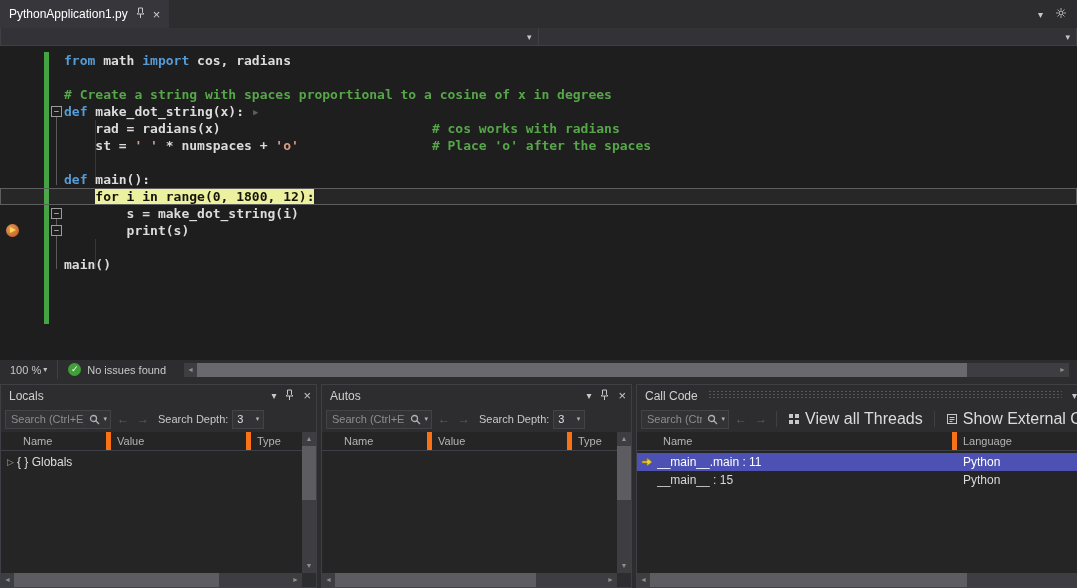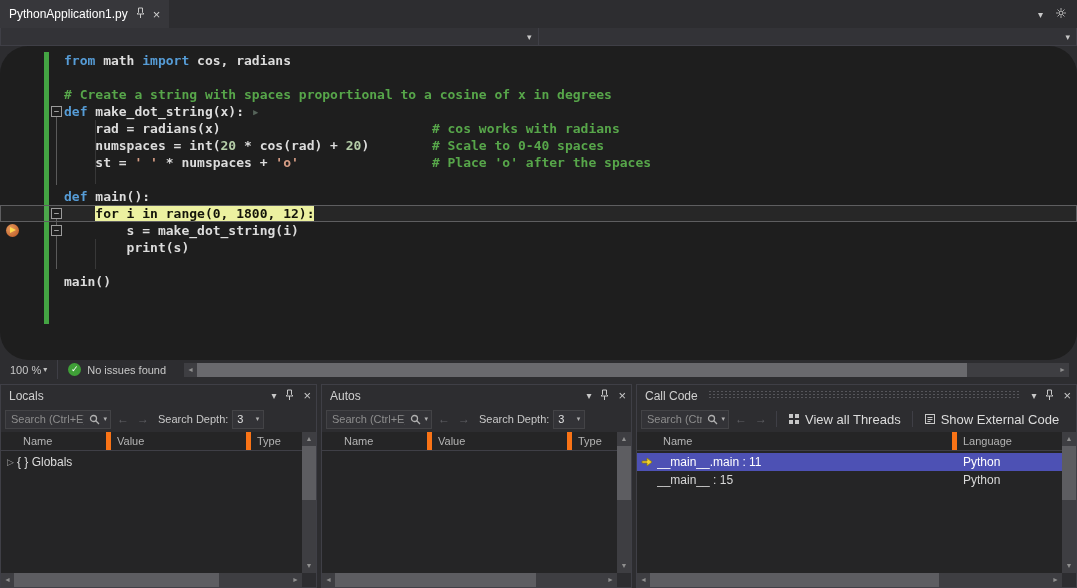--- a/index.html
+++ b/index.html
@@ -18,21 +18,21 @@
                   color:#c8c8c8; font-size:10px; }
 
   
   .navbar { position:absolute; top:28px; left:0; right:0; height:18px; display:flex; }
   .nav-combo { flex:1 1 50%; background:#333337; border:1px solid #3f3f46; border-top:none;
                display:flex; align-items:center; justify-content:flex-end; padding-right:6px;
                color:#c8c8c8; font-size:9px; }
   .nav-combo + .nav-combo { border-left:none; }
 
   
-  .editor { position:absolute; top:46px; left:0; right:0; height:314px; background:#1e1e1e; overflow:hidden;border-radius:28px; }
+  .editor { position:absolute; top:46px; left:0; right:0; height:314px; background:#1e1e1e; overflow:hidden; }
   .changebar { position:absolute; left:44px; top:6px; width:5px; height:272px; background:#44a443; }
   .guide { position:absolute; width:1px; background:#5a5a5a; }
   .iguide { position:absolute; width:1px; background:#383838; }
   .code-lines { position:absolute; top:6px; left:0; right:0;
                 font-family:"DejaVu Sans Mono", monospace; font-size:13px; font-weight:700;
                 line-height:17px; }
   .code-line { height:17px; white-space:pre; padding-left:64px; color:#dcdcdc; }
   .code-line.current { box-shadow: inset 0 0 0 1px #5e5e60; background:rgba(255,255,255,0.045); }
   .tk-k { color:#569cd6; }
   .tk-p { color:#dcdcdc; }
@@ -82,21 +82,21 @@
                 align-items:center; padding:0 3px; gap:3px; }
   .search-box input { flex:1; min-width:0; background:transparent; border:0; outline:none;
                       color:#c8c8c8; font-size:11px; font-family:"Liberation Sans", sans-serif; }
   .search-box input::placeholder { color:#8d8d8d; opacity:1; }
   .sb-chev { font-size:7px; color:#b0b0b0; }
   .nav-arrow { color:#606065; font-size:12px; padding:0 2px; }
   .depth-label { font-size:11px; color:#c8c8c8; margin-left:3px; white-space:nowrap; }
   .depth-box { width:32px; height:19px; background:#333337; border:1px solid #434346; display:flex;
                align-items:center; justify-content:space-between; padding:0 4px; font-size:11px; color:#e0e0e0; }
   .tsep { width:1px; height:16px; background:#3f3f46; margin:0 3px; }
-  .tool-btn { display:flex; align-items:center; gap:5px; font-size:13px; color:#dcdcdc;
+  .tool-btn { display:flex; align-items:center; gap:5px; font-size:16px; color:#dcdcdc;
               padding:0 4px; white-space:nowrap;justify-content:flex-end; }
   .panel-header { height:19px; flex:0 0 19px; display:flex; font-size:11px; color:#b4b4b4;
                   border-bottom:1px solid #3f3f46; margin-right:14px; }
   .hcell { border-right:5px solid #f97316; padding-left:6px; line-height:18px; overflow:hidden; }
   .panel-rows { flex:1; margin-right:14px; font-size:12px; color:#dcdcdc; overflow:hidden; padding-top:2px; }
   .prow { display:flex; align-items:center; height:18px; }
   .expander { flex:0 0 16px; padding-left:6px; font-size:9px; color:#a0a0a0; }
   .csrow { display:flex; align-items:center; height:18px; color:#d8d8d8; }
   .csrow.current { background:#4d51b4; color:#ffffff; }
   .cs-arrow { flex:0 0 20px; padding-left:4px; display:flex; align-items:center; }
@@ -156,21 +156,20 @@
     <div class="guide" style="left:56px;top:173px;height:50px"></div>
     <div class="iguide" style="left:95px;top:74px;height:64px"></div>
     <div class="iguide" style="left:95px;top:193px;height:30px"></div>
     <div id="bp-marker" style="top: 178px;"></div>
     <div class="code-lines" id="code-lines">
         <div class="code-line"><span class="tk-k">from</span><span class="tk-p"> math </span><span class="tk-k">import</span><span class="tk-p"> cos, radians</span></div>
         <div class="code-line"></div>
         <div class="code-line"><span class="tk-c"># Create a string with spaces proportional to a cosine of x in degrees</span></div>
         <div class="code-line"><span class="tk-k">def</span><span class="tk-p"> make_dot_string(x):</span><span class="tk-g"> ▸</span></div>
         <div class="code-line"><span class="tk-p">    rad = radians(x)</span><span class="tk-p">                           </span><span class="tk-c"># cos works with radians</span></div>
-        <div class="code-line"><span class="tk-p">    numspaces = int(</span><span class="tk-n">20</span><span class="tk-p"> * cos(rad) + </span><span class="tk-n">20</span><span class="tk-p">)</span><span class="tk-p">        </span><span class="tk-c"># Scale to 0-40 spaces</span></div>
         <div class="code-line"><span class="tk-p">    st = </span><span class="tk-s">' '</span><span class="tk-p"> * numspaces + </span><span class="tk-s">'o'</span><span class="tk-p">                 </span><span class="tk-c"># Place 'o' after the spaces</span></div>
         <div class="code-line"></div>
         <div class="code-line"><span class="tk-k">def</span><span class="tk-p"> main():</span></div>
         <div class="code-line current"><span class="tk-p">    </span><span class="tk-hl">for i in range(0, 1800, 12):</span></div>
         <div class="code-line"><span class="tk-p">        s = make_dot_string(i)</span></div>
         <div class="code-line"><span class="tk-p">        print(s)</span></div>
         <div class="code-line"></div>
         <div class="code-line"><span class="tk-p">main()</span></div>
       </div>
   <div class="fold-box" style="top: 60px;">−</div>

